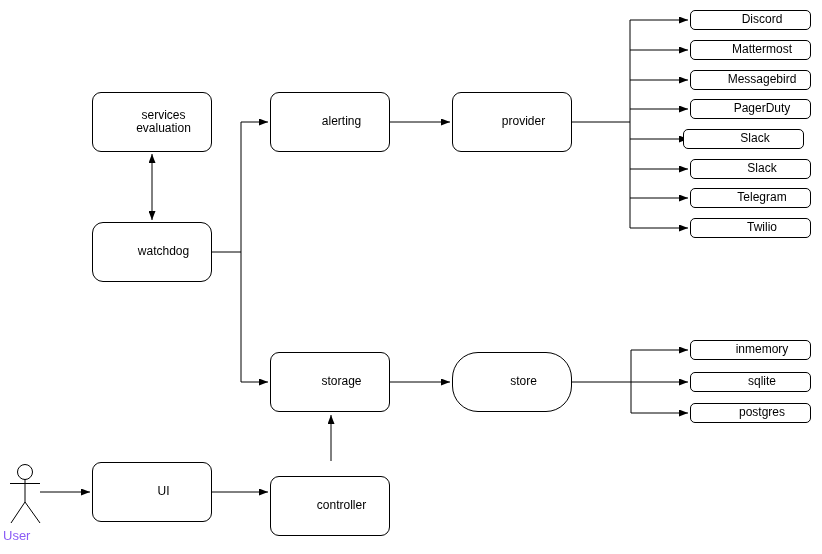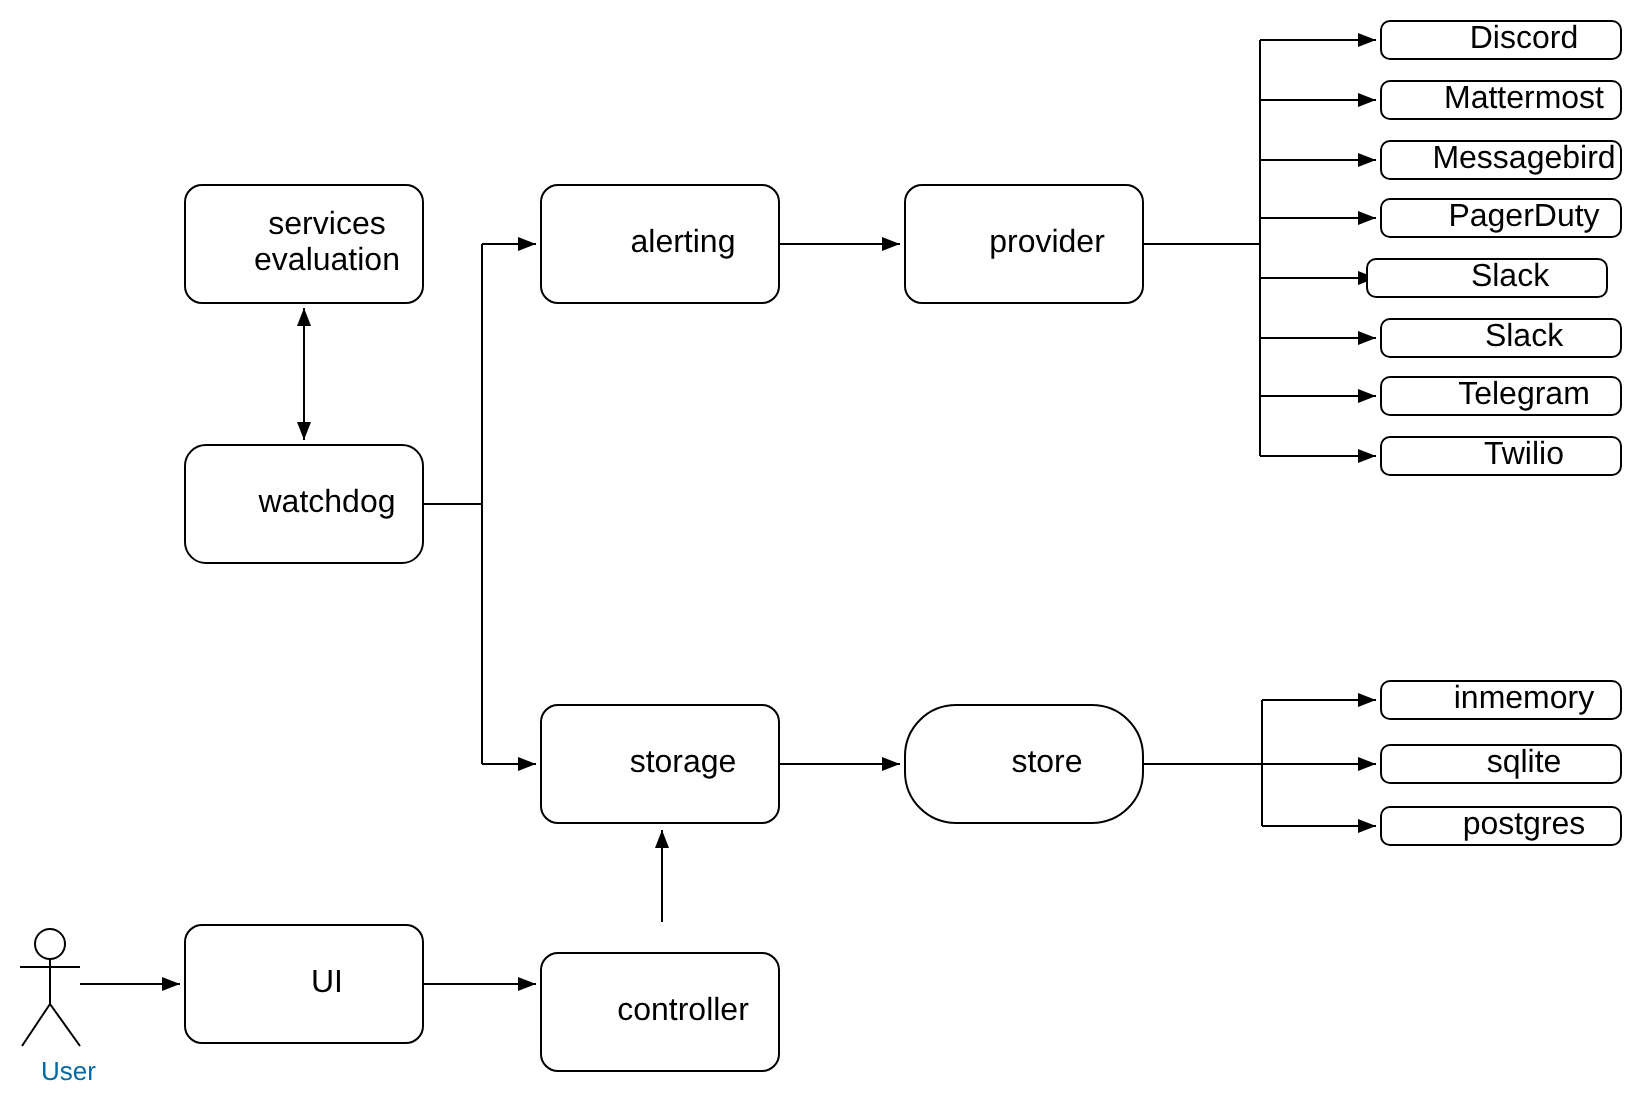--- a/index.html
+++ b/index.html
@@ -25,39 +25,39 @@
   .node {
     position: absolute;
     box-sizing: border-box;
     background: #ffffff;
     border: 1px solid #000000;
     border-radius: 9px;
     display: flex;
     align-items: center;
     justify-content: center;
     text-align: center;
-    font-size: 16px;
+    font-size: 12px;
     color: #000000;
     line-height: 1.1;
     padding-left: 23px;
   }
   .node.big { width: 120px; height: 60px; }
   .node.leaf {
     width: 121px;
     height: 20px;
     border-radius: 5px;
   }
   .actor-label {
     position: absolute;
     left: 3px;
     top: 528px;
     width: 45px;
-    text-align: right;
+    text-align: left;
     font-size: 13px;
-    color: #0369a1;
+    color: #8b5cf6;
   }
 </style>
 </head>
 <body>
 
 <div id="canvas">
 
   <svg id="edges" viewBox="0 0 822 554" xmlns="http://www.w3.org/2000/svg">
     <defs>
       <marker id="arrow" viewBox="0 0 9 7" refX="9" refY="3.5" markerWidth="9" markerHeight="7" markerUnits="userSpaceOnUse" orient="auto">

